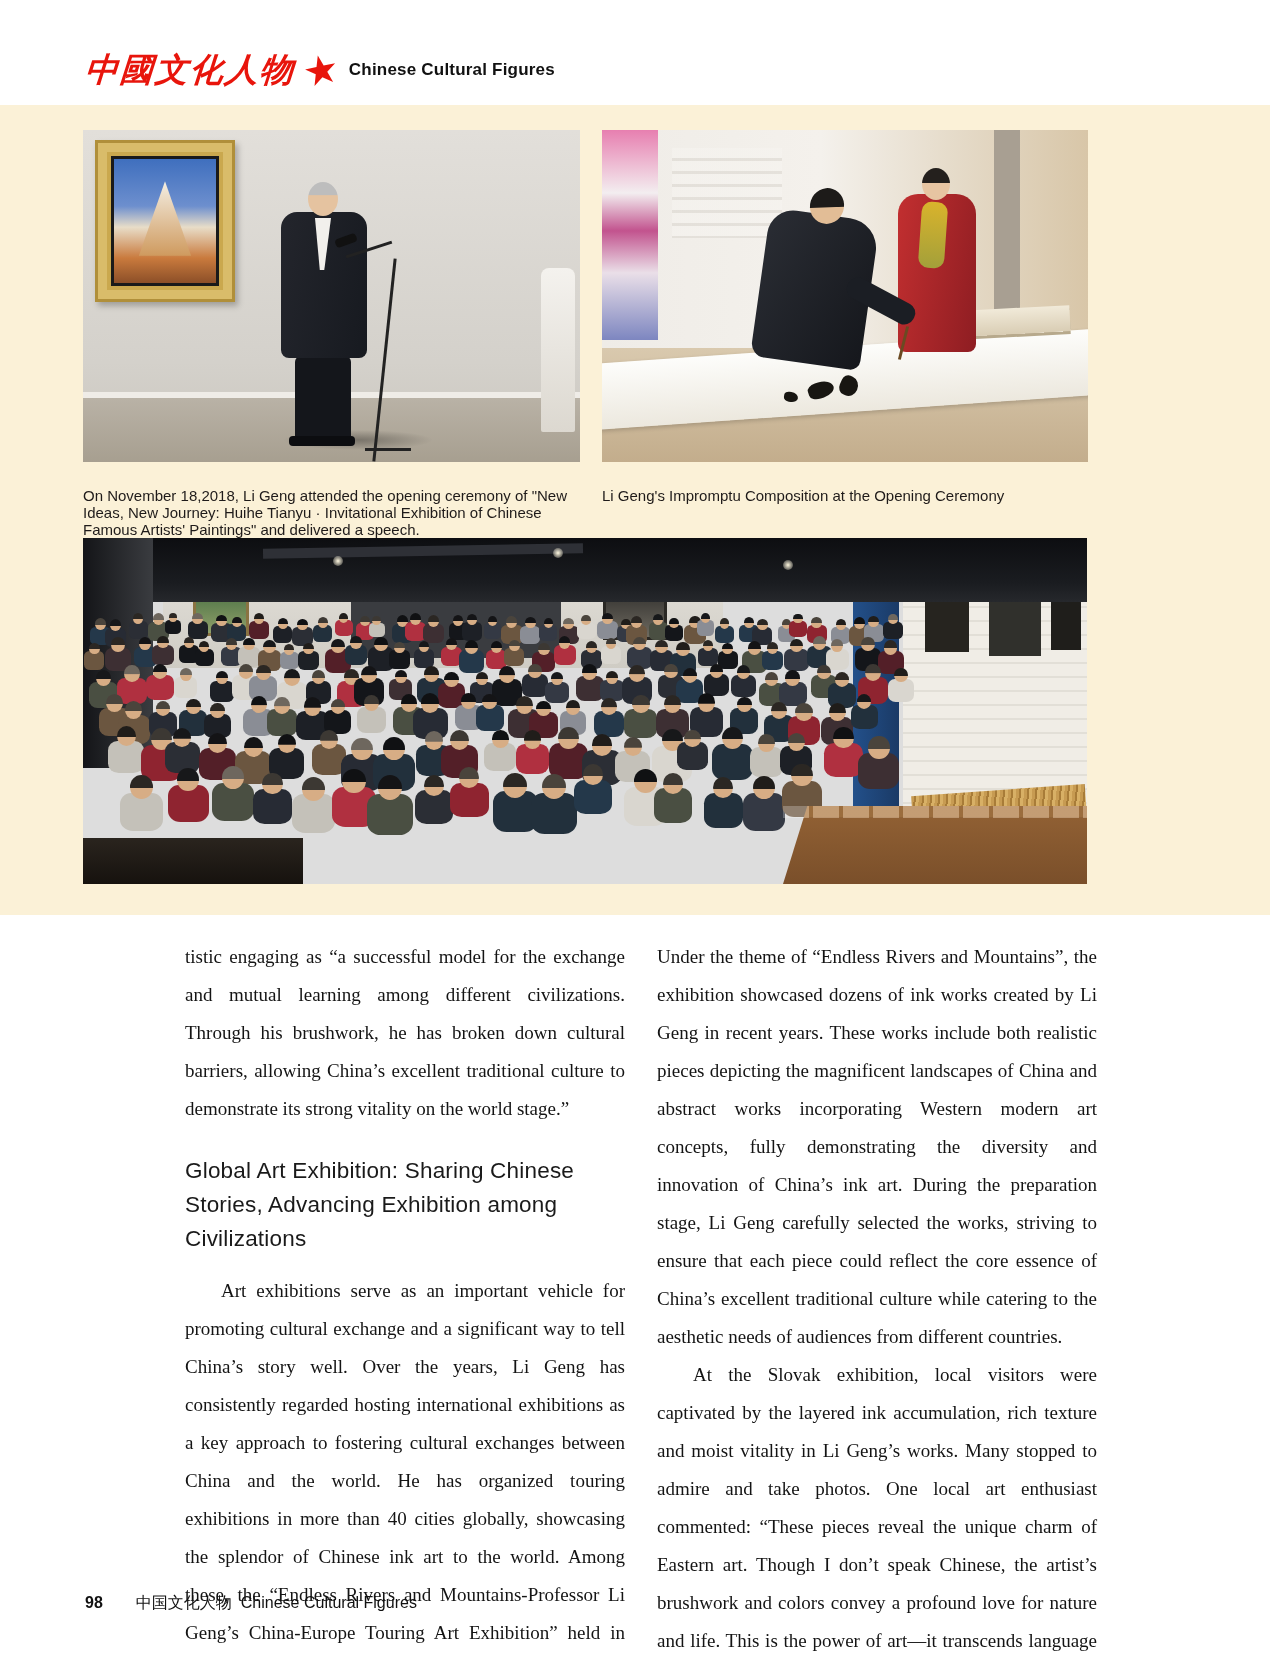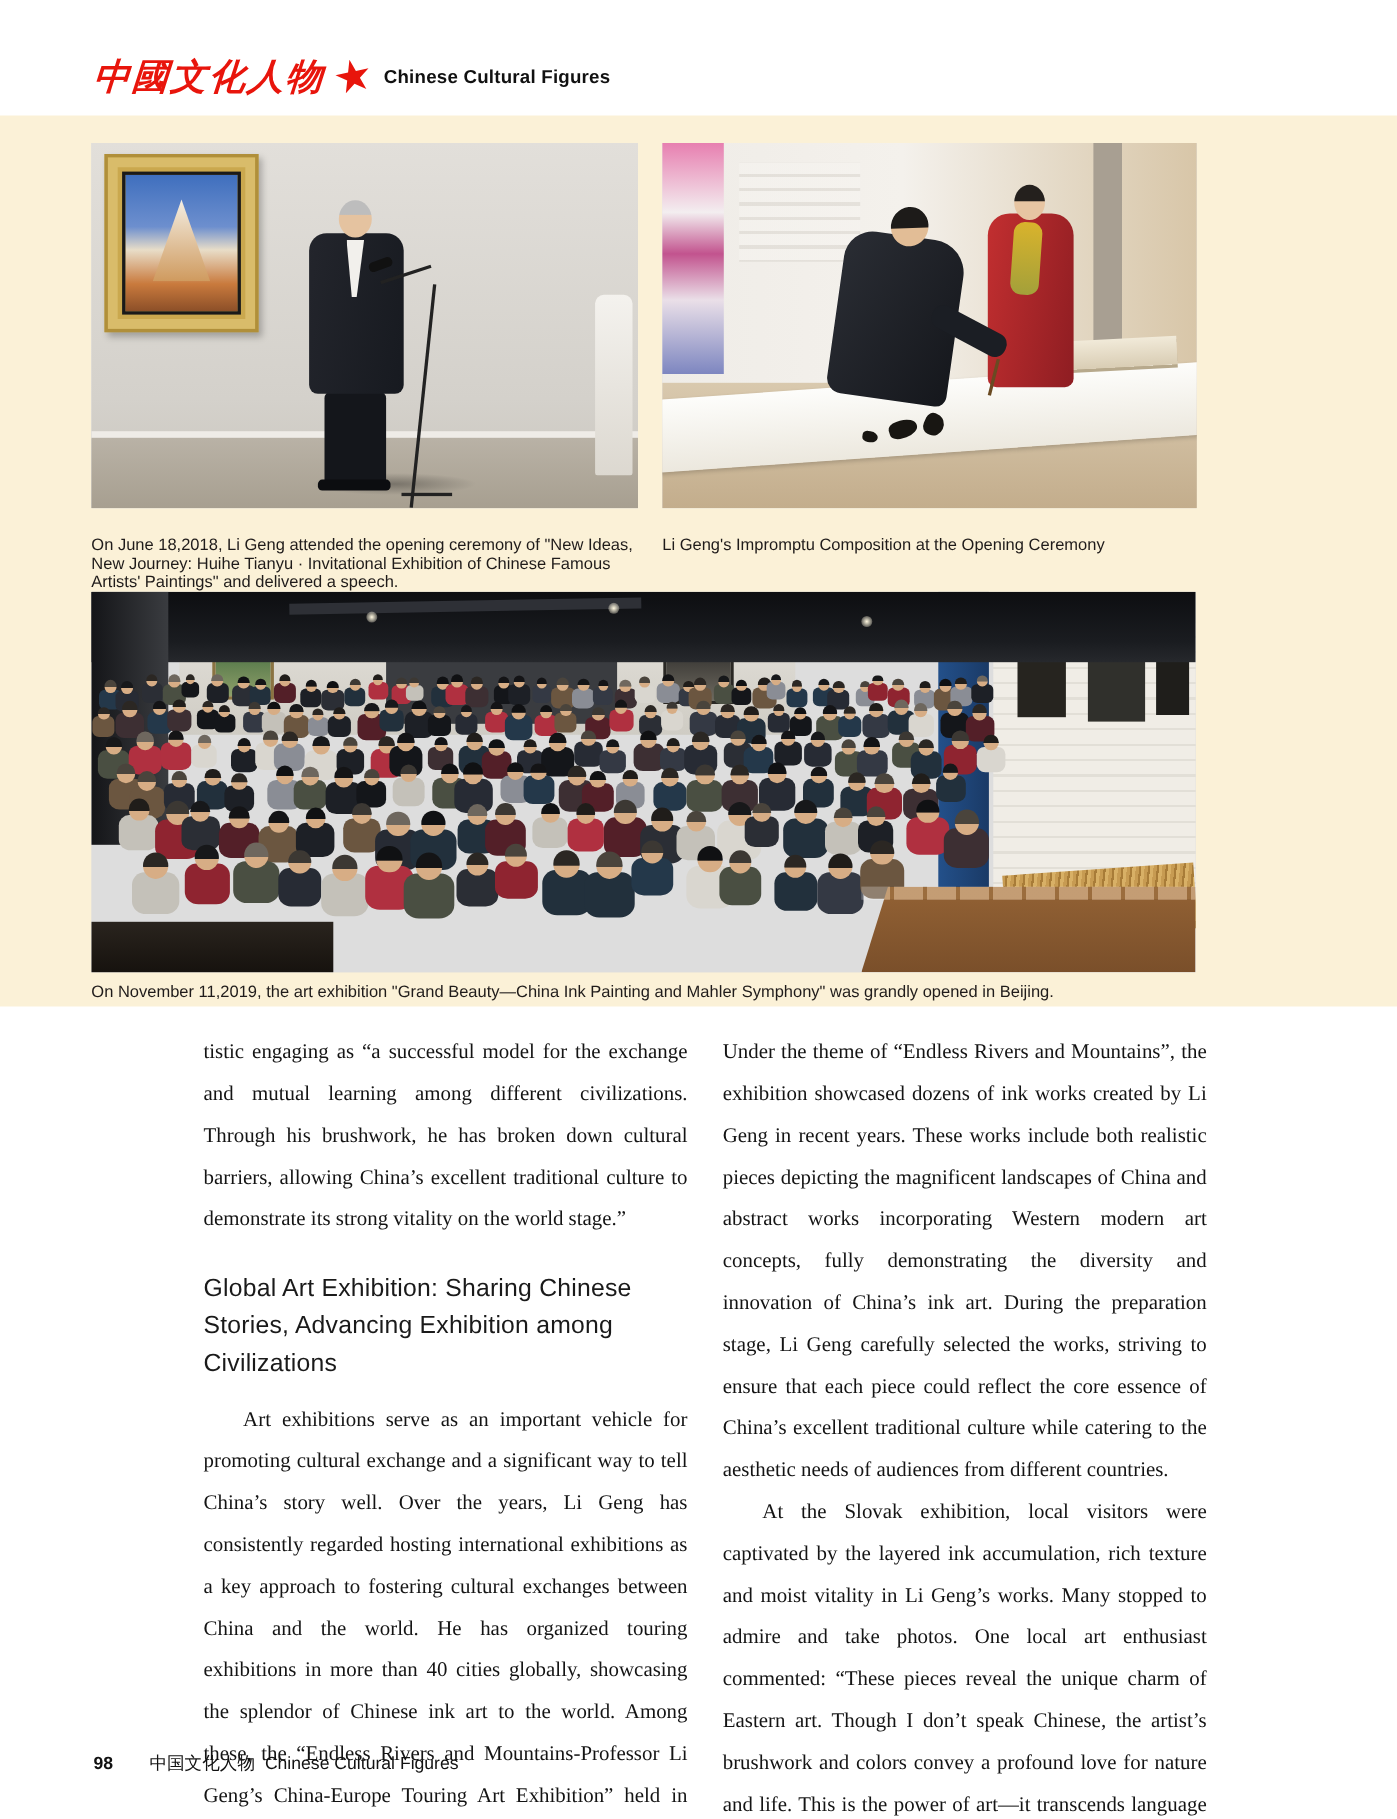--- a/index.html
+++ b/index.html
@@ -189,21 +189,21 @@
     <div class="p2-ink3"></div>
     <div class="p2-woman-body"></div>
     <div class="p2-scarf"></div>
     <div class="p2-woman-head"></div>
     <div class="p2-man-body"></div>
     <div class="p2-man-arm"></div>
     <div class="p2-brush"></div>
     <div class="p2-man-head"></div>
   </div>
 
-  <div class="caption caption1">On June 18,2018, Li Geng attended the opening ceremony of "New Ideas, New Journey: Huihe Tianyu · Invitational Exhibition of Chinese Famous Artists' Paintings" and delivered a speech.</div>
+  <div class="caption caption1">On November 18,2018, Li Geng attended the opening ceremony of "New Ideas, New Journey: Huihe Tianyu · Invitational Exhibition of Chinese Famous Artists' Paintings" and delivered a speech.</div>
   <div class="caption caption2">Li Geng's Impromptu Composition at the Opening Ceremony</div>
 
   <div class="photo photo3">
     <div class="p3-backwall"></div>
     <div class="p3-middark"></div>
     <div class="p3-bw-art1"></div>
     <div class="p3-bw-art2"></div>
     <div class="p3-pillar"></div>
     <div class="p3-rightwall"></div>
     <div class="p3-rw-art1"></div>
@@ -567,21 +567,20 @@
         <div style="position: absolute; left: 660.037px; top: 255.322px; width: 42.1042px; height: 37.6722px; border-radius: 11.08px 11.08px 30% 30%; background: rgb(52, 57, 68);"></div>
         <div style="position: absolute; left: 670.009px; top: 238.037px; width: 22.1601px; height: 23.2681px; border-radius: 50%; background: linear-gradient(rgb(32, 29, 26) 55%, rgb(215, 173, 133) 56%);"></div>
         <div style="position: absolute; left: 698.692px; top: 242.629px; width: 40.592px; height: 36.3191px; border-radius: 10.6821px 10.6821px 30% 30%; background: rgb(107, 86, 64);"></div>
         <div style="position: absolute; left: 708.306px; top: 225.965px; width: 21.3642px; height: 22.4324px; border-radius: 50%; background: linear-gradient(rgb(43, 39, 35) 55%, rgb(215, 173, 133) 56%);"></div>
       </div>
     <div class="p3-floorL"></div>
     <div class="p3-hay"></div>
     <div class="p3-table"></div>
     <div class="p3-grain"></div>
   </div>
-  <div class="caption caption3">On November 11,2019, the art exhibition "Grand Beauty—China Ink Painting and Mahler Symphony" was grandly opened in Beijing.</div>
 
   <div class="col col-left">
     <p class="para">tistic engaging as “a successful model for the exchange and mutual learning among different civilizations. Through his brushwork, he has broken down cultural barriers, allowing China’s excellent traditional culture to demonstrate its strong vitality on the world stage.”</p>
     <h2 class="section-heading">Global Art Exhibition: Sharing Chinese Stories, Advancing Exhibition among Civilizations</h2>
     <p class="para indent">Art exhibitions serve as an important vehicle for promoting cultural exchange and a significant way to tell China’s story well. Over the years, Li Geng has consistently regarded hosting international exhibitions as a key approach to fostering cultural exchanges between China and the world. He has organized touring exhibitions in more than 40 cities globally, showcasing the splendor of Chinese ink art to the world. Among these, the “Endless Rivers and Mountains-Professor Li Geng’s China-Europe Touring Art Exhibition” held in 2016 stands as a classic event that promoted cultural exchanges between China and Europe.</p>
 
   </div>
 
   <div class="col col-right">
     <p class="para">Under the theme of “Endless Rivers and Mountains”, the exhibition showcased dozens of ink works created by Li Geng in recent years. These works include both realistic pieces depicting the magnificent landscapes of China and abstract works incorporating Western modern art concepts, fully demonstrating the diversity and innovation of China’s ink art. During the preparation stage, Li Geng carefully selected the works, striving to ensure that each piece could reflect the core essence of China’s excellent traditional culture while catering to the aesthetic needs of audiences from different countries.</p>

